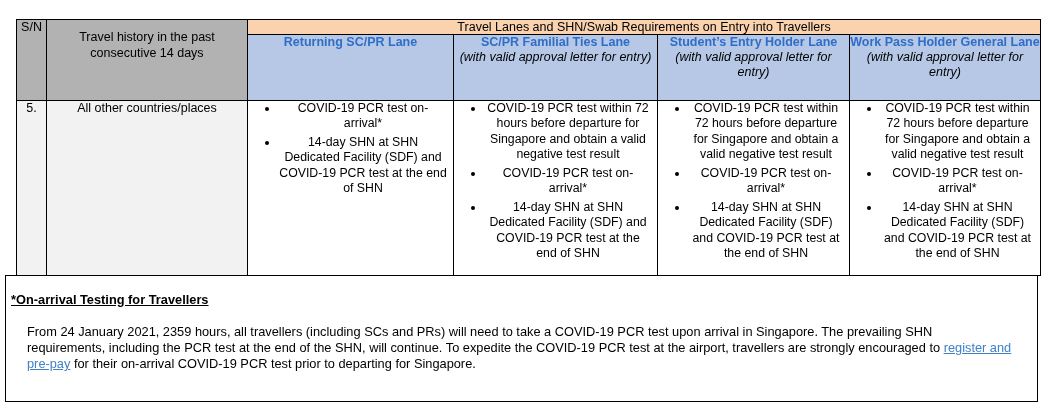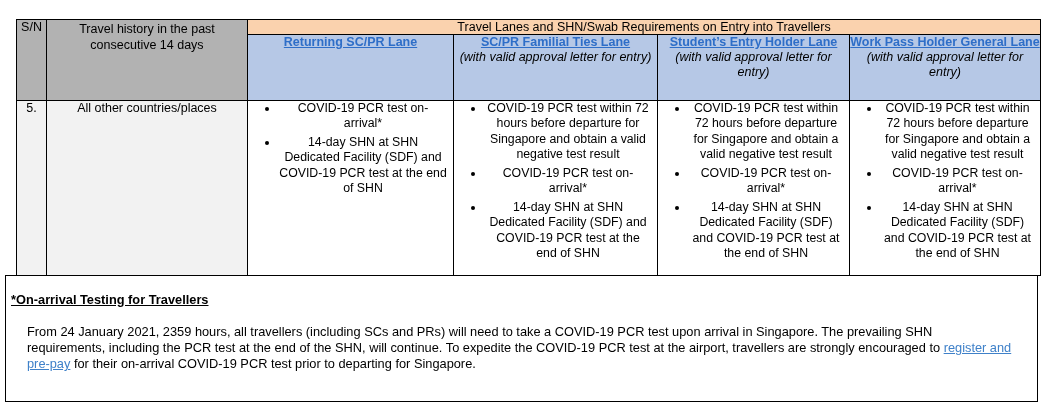--- a/index.html
+++ b/index.html
@@ -26,21 +26,21 @@
   }
   th.banner{
     background:#fad2ae;font-weight:bold;text-align:center;
     font-size:12.5px;height:14px;line-height:14px;padding:0;
   }
   th.lane{
     background:#b6c8e6;text-align:center;height:65px;
     padding:2px 4px 0 4px;
   }
   .lane-title{
-    color:#2e6ec8;font-weight:bold;text-decoration:underline;
+    color:#2e6ec8;font-weight:bold;
     font-size:12.5px;line-height:1.2;cursor:pointer;
   }
   .lane-sub{
     font-style:italic;font-size:12.5px;line-height:1.2;color:#000;
   }
   td.sn-cell{
     background:#f2f2f2;font-weight:bold;font-size:12.5px;
     text-align:center;padding-top:4px;
   }
   td.travel-cell{
@@ -76,21 +76,21 @@
     <col style="width:30px">
     <col style="width:201px">
     <col style="width:206px">
     <col style="width:204px">
     <col style="width:192px">
     <col style="width:191px">
   </colgroup>
   <thead>
     <tr>
       <th class="gray" rowspan="2">S/N</th>
-      <th class="gray" rowspan="2" style="padding:2px 12px 0 12px;">Travel history in the past consecutive 14 days</th>
+      <th class="gray" rowspan="2" style="padding:10px 12px 0 12px;">Travel history in the past consecutive 14 days</th>
       <th class="banner" colspan="4">Travel Lanes and SHN/Swab Requirements on Entry into Travellers</th>
     </tr>
     <tr>
       <th class="lane">
         <div class="lane-title">Returning SC/PR Lane</div>
         <div class="lane-sub"></div>
       </th>
       <th class="lane">
         <div class="lane-title">SC/PR Familial Ties Lane</div>
         <div class="lane-sub">(with valid approval letter for entry)</div>

